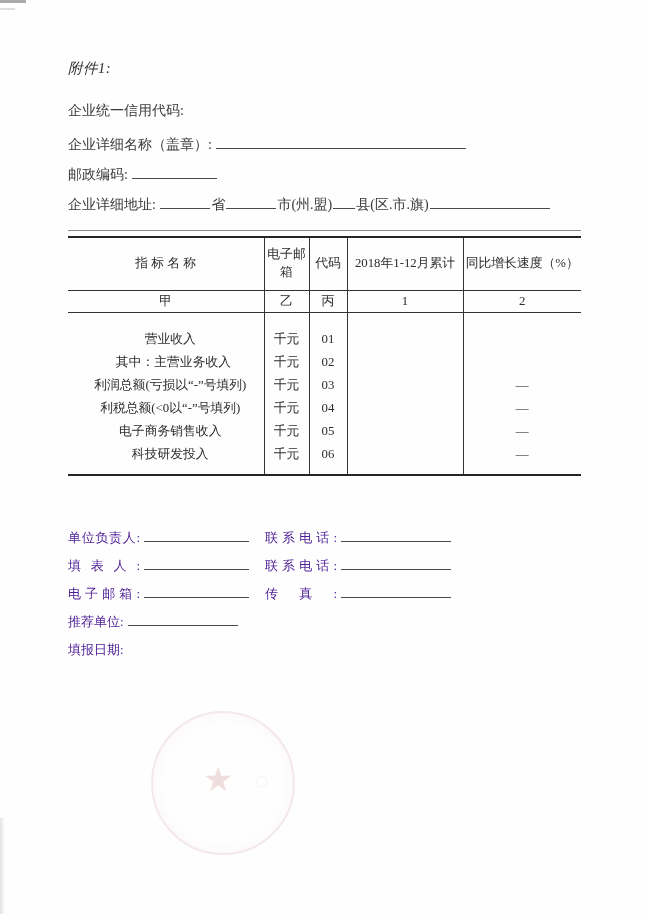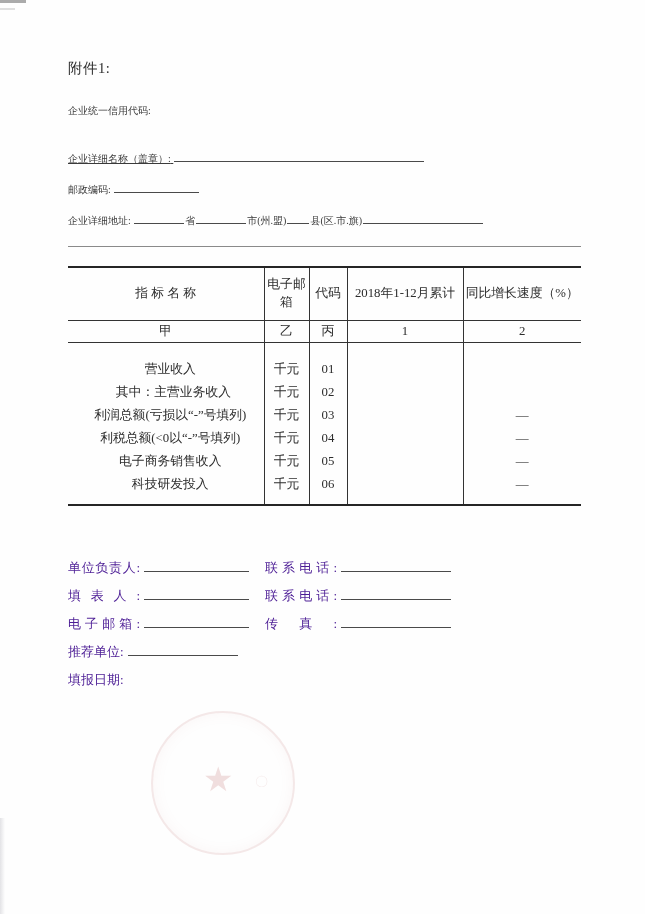--- a/index.html
+++ b/index.html
@@ -14,35 +14,35 @@
   .content {
     position: absolute; inset: 0;
     padding: 0 64px 0 68px;
   }
   
   .smudge-a { position: absolute; left: 0; top: 0; width: 26px; height: 3px; background: #8f8f8f; opacity: .75; }
   .smudge-b { position: absolute; left: 0; top: 8px; width: 15px; height: 2px; background: #c9c9c9; opacity: .6; }
   .edge-strip { position: absolute; left: 0; top: 818px; width: 5px; height: 96px;
                 background: linear-gradient(90deg, #e3e3e6, rgba(255,255,255,0)); }
 
-  .attachment { margin-top: 59px; font-size: 14.5px; letter-spacing: .5px; }
+  .attachment { margin-top: 59px; font-size: 14.5px; letter-spacing: .5px; font-style: italic; }
   .doc-title { margin-top: 26px; text-align: center; font-size: 17.5px; font-weight: 600; letter-spacing: 1px; color: #333; }
 
-  .field-line { font-size: 10px; line-height: 18px; color: #3a3a3a; }
+  .field-line { font-size: 14px; line-height: 18px; color: #3a3a3a; }
   .fl-credit { margin-top: 24px; }
-  .fl-name   { margin-top: 29px; text-decoration: underline; }
+  .fl-name   { margin-top: 16px; }
   .fl-addr   { margin-top: 12px; }
   .fl-postal { margin-top: 12px; }
 
   .u { display: inline-block; height: 13px; border-bottom: 1px solid #4a4a4a; vertical-align: baseline; margin: 0 1px; }
   .u250 { width: 250px; } .u120 { width: 120px; } .u110 { width: 110px; }
   .u105 { width: 105px; } .u85 { width: 85px; } .u50 { width: 50px; } .u22 { width: 22px; }
 
   
-  .tbl-wrap { margin-top: 16px; width: 513px; border-top: 1px solid #8a8a8a; padding-top: 19px; }
+  .tbl-wrap { margin-top: 16px; width: 513px; border-top: 1px solid #8a8a8a; padding-top: 5px; }
   table.tbl {
     width: 513px; table-layout: fixed; border-collapse: collapse;
     border-top: 2.5px solid #252525; border-bottom: 2.5px solid #252525;
     font-size: 12.8px; color: #2c2c2c;
   }
   .tbl td { border-right: 1px solid #333; text-align: center; vertical-align: middle; overflow: hidden; }
   .tbl td:last-child { border-right: none; font-family: Liberation Serif, serif; }
   .tbl tr.hdr td { height: 53px; border-bottom: 1.4px solid #333; line-height: 1.35; padding: 2px 1px; }
   .tbl tr.keys td { height: 22px; border-bottom: 1.4px solid #333; }
   .tbl tr.sp-top td { height: 16px; }

